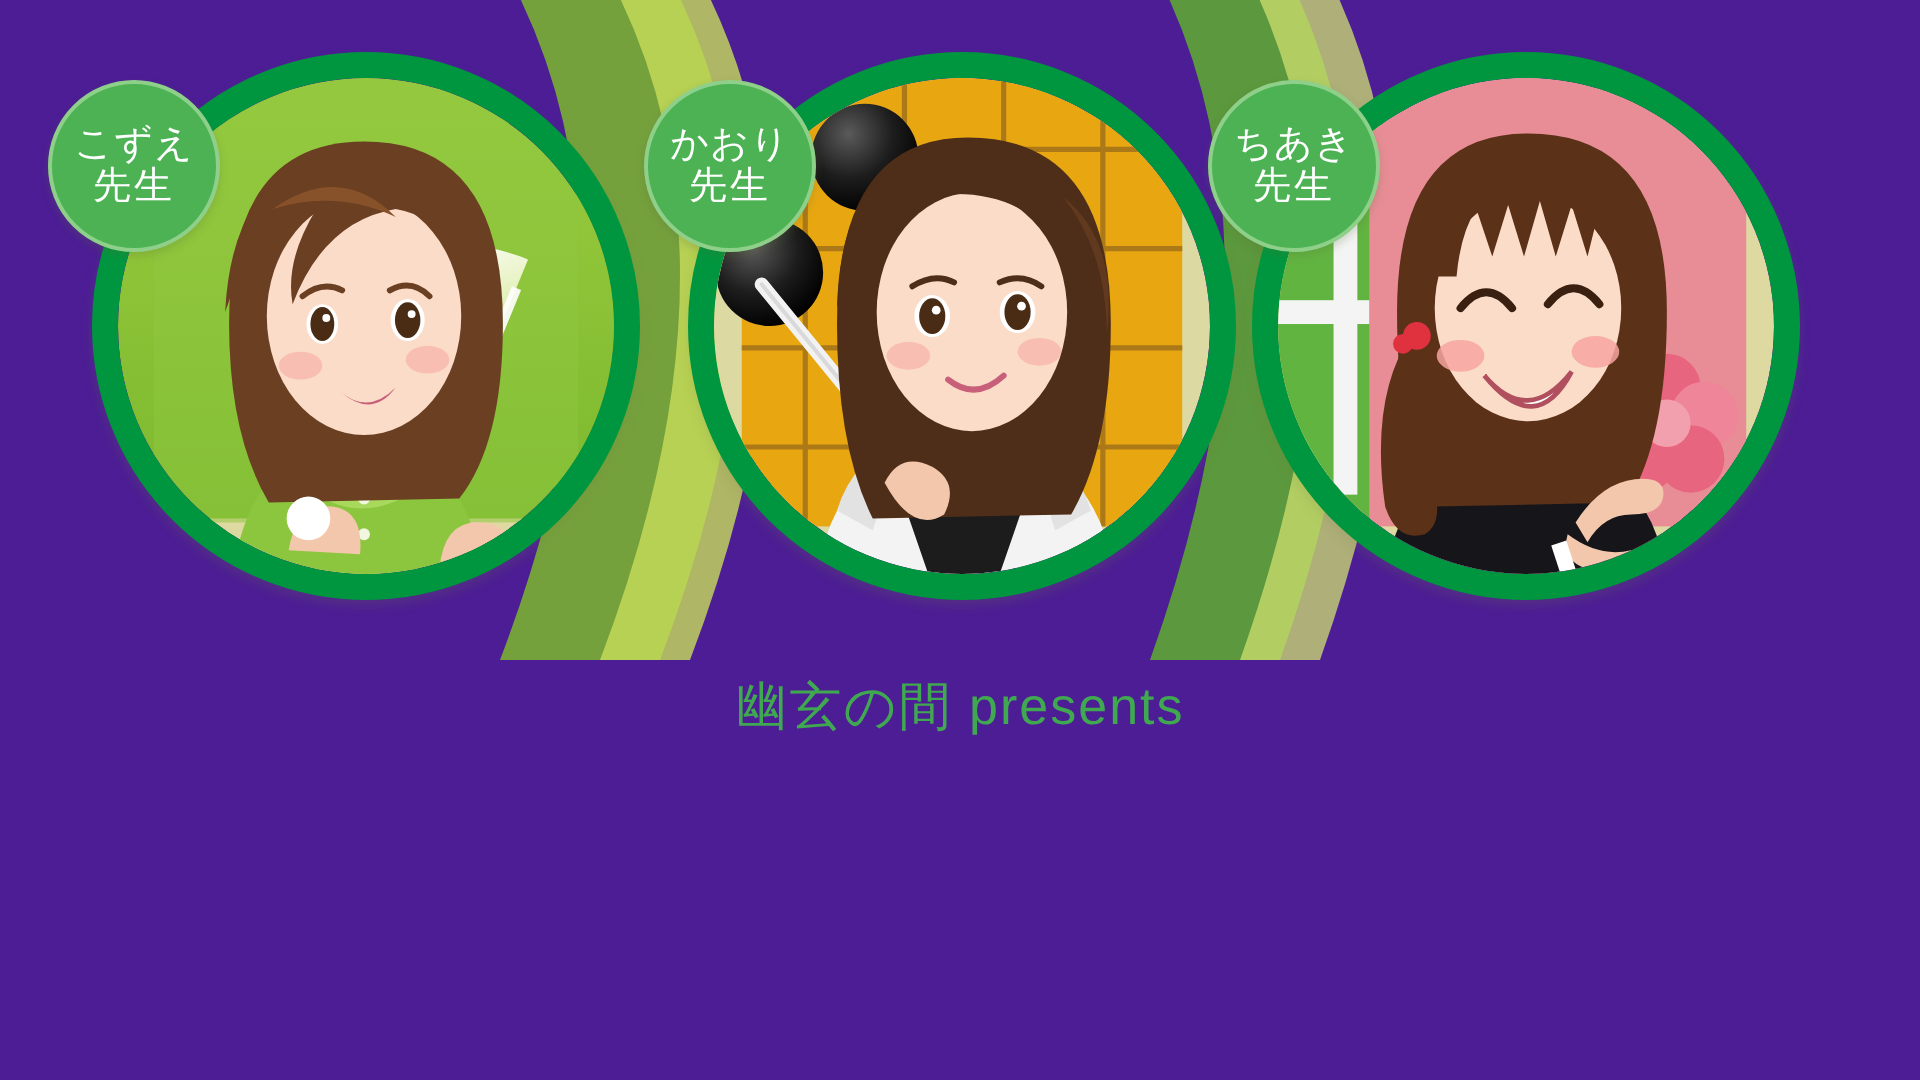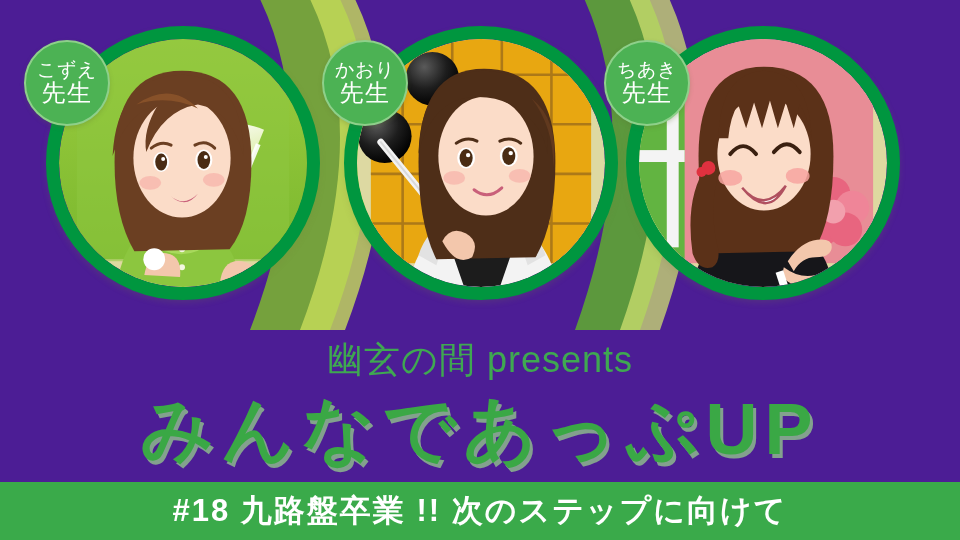--- a/index.html
+++ b/index.html
@@ -38,28 +38,28 @@
     background:#4cb254;
     border:2px solid #8ed08a;
     display:flex; flex-direction:column;
     align-items:center; justify-content:center;
     color:#ffffff;
     line-height:1.12;
     z-index:40;
     box-shadow:0 2px 4px rgba(90,110,50,.25);
   }
   .badge .b-name { font-size:19px; letter-spacing:.5px; font-weight:400; }
-  .badge .b-title { font-size:24px; letter-spacing:1.5px; font-weight:400; }
+  .badge .b-title { font-size:19px; letter-spacing:1.5px; font-weight:400; }
 
   
   .presents {
     position:absolute; left:0; right:0; top:336px;
     text-align:center;
     color:#3fa851;
-    font-size:36px;
+    font-size:26px;
     letter-spacing:1px;
     white-space:nowrap;
   }
   .maintitle {
     position:absolute; left:0; right:0; top:382px;
     text-align:center;
     color:#3aa845;
     font-size:72px;
     font-weight:700;
     letter-spacing:7px;
@@ -297,19 +297,15 @@
         </svg>
       </div>
     </div>
     <div class="badge" style="left:-22px; top:14px;">
       <span class="b-name">ちあき</span>
       <span class="b-title">先生</span>
     </div>
   </div>
 
   <div class="presents">幽玄の間 presents</div>
-  <div class="maintitle">みんなであっぷUP</div>
-
-  <div class="banner">
-    <span class="b-text">#18 九路盤卒業 !! 次のステップに向けて</span>
-  </div>
+
 
 </div>
 
 </body></html>

